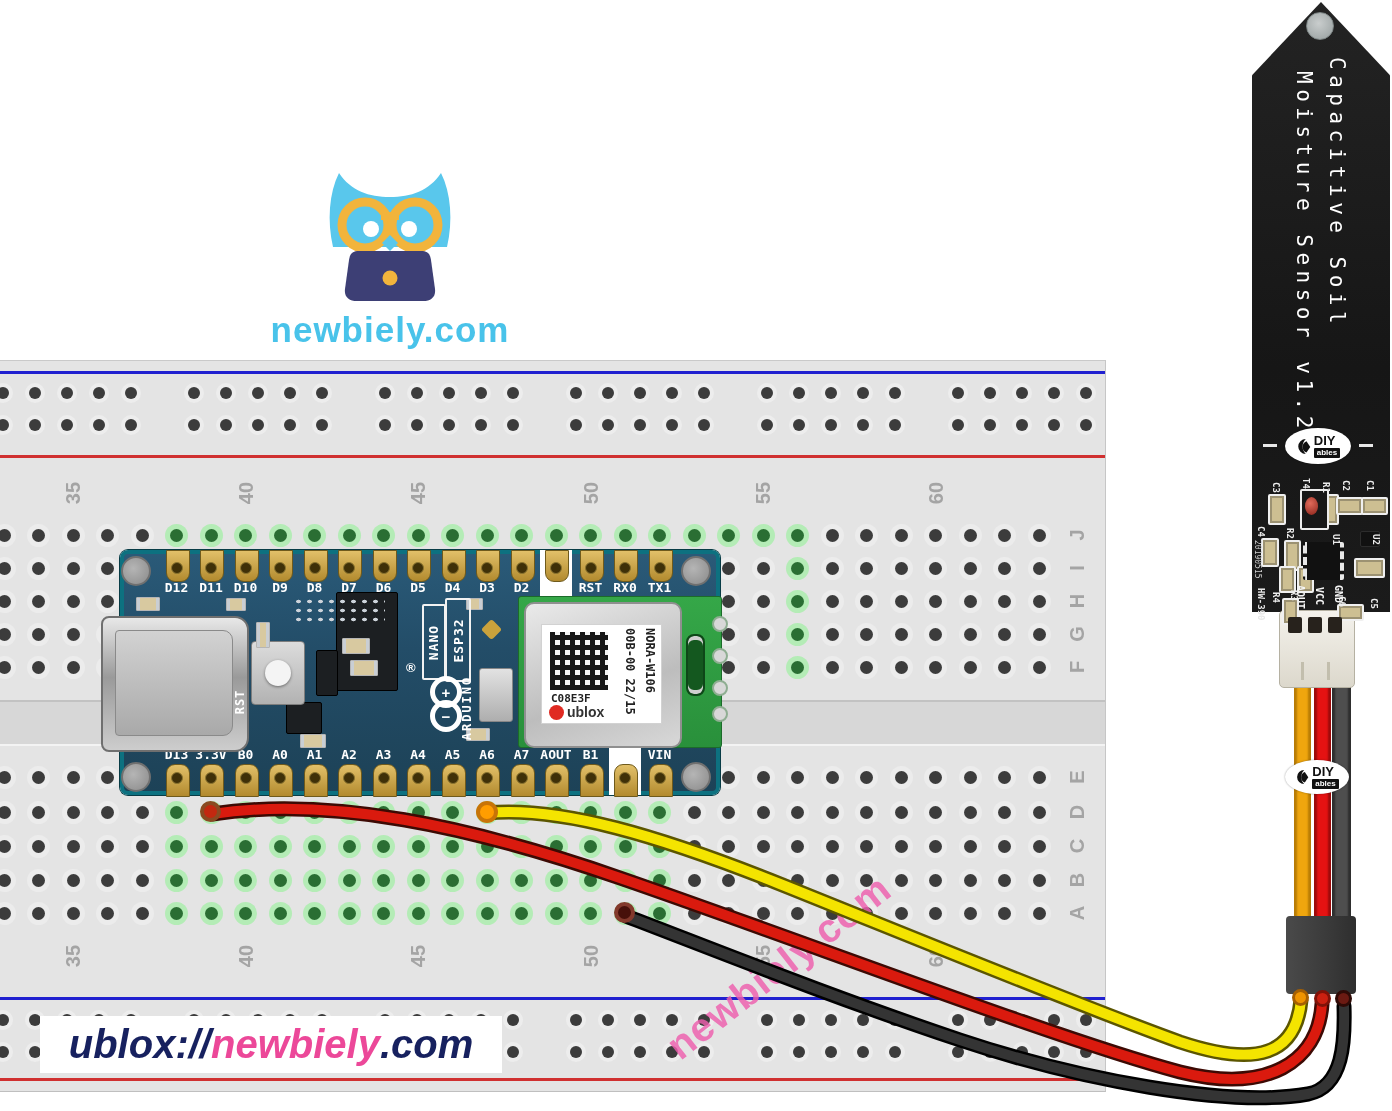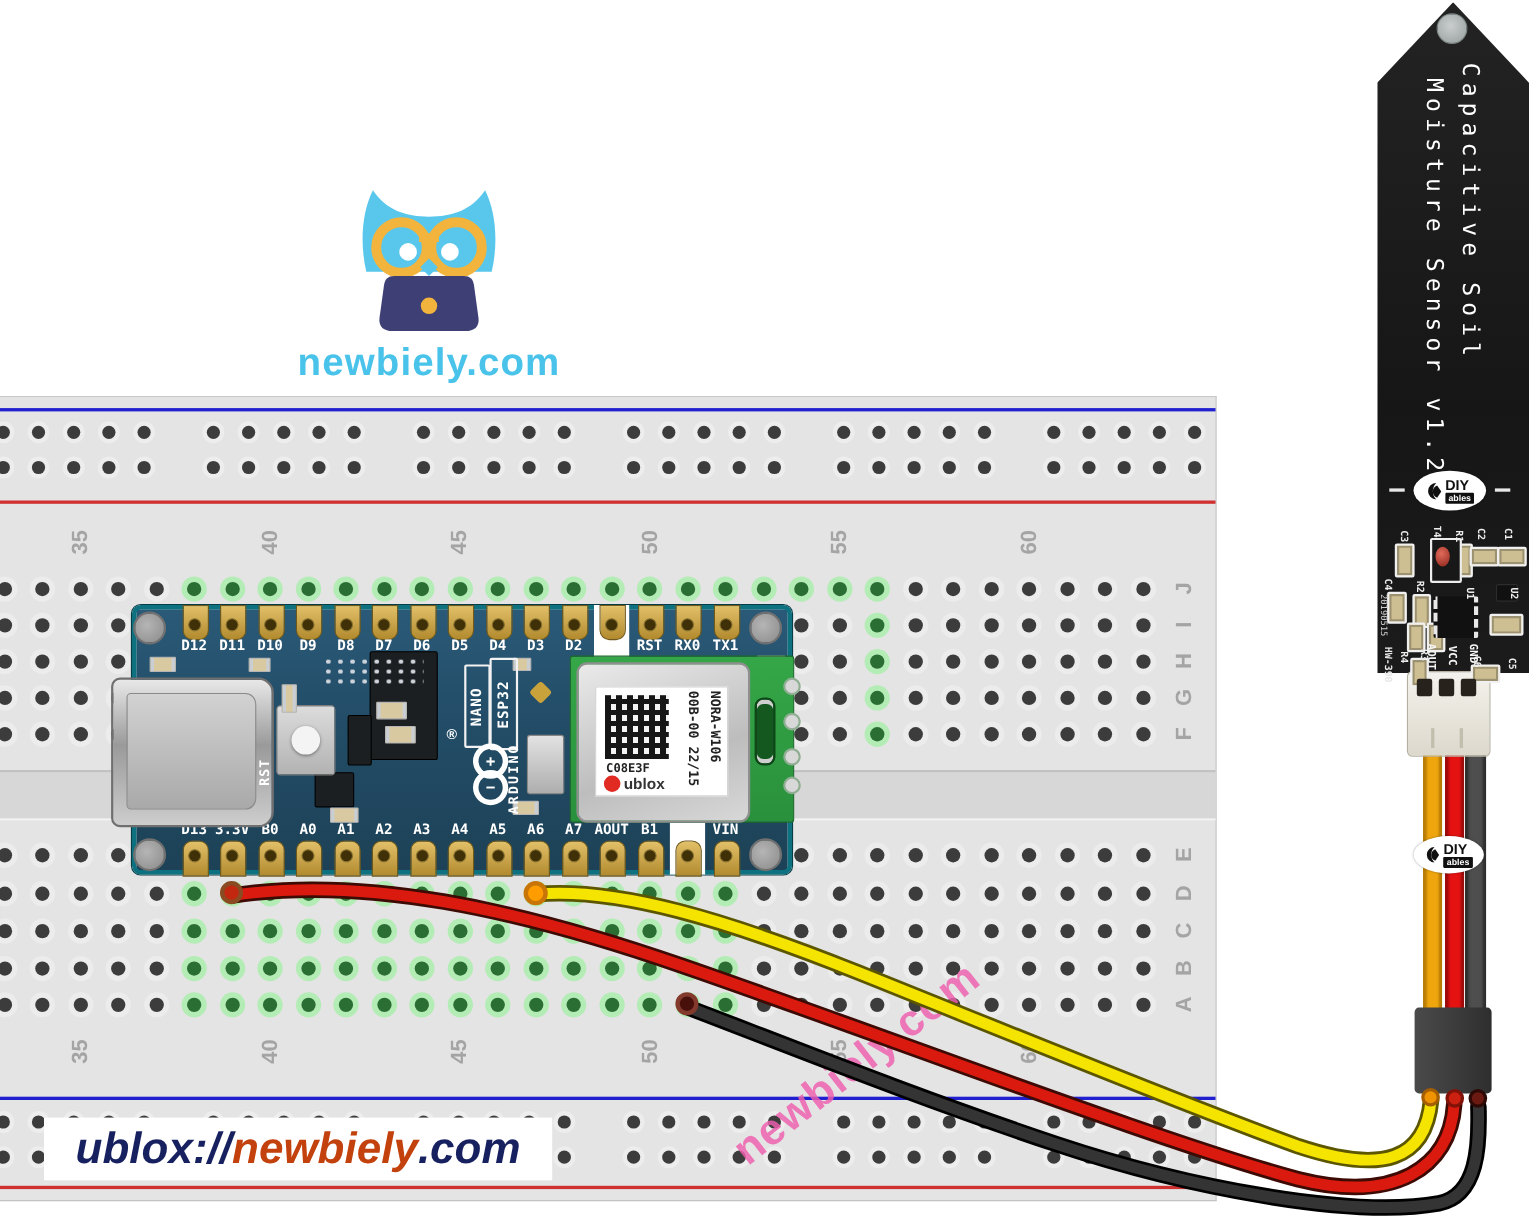--- a/index.html
+++ b/index.html
@@ -100,21 +100,21 @@
   .dot-bred{width:11px;height:11px;background:#cc2010;border:3px solid #801208;}
   .dot-bblack{width:11px;height:11px;background:#6b1a12;border:3px solid #2e0a06;}
   
   .logo-text{left:240px;top:310px;width:300px;text-align:center;color:#49c3ea;z-index:2;
              font:800 35px "Liberation Sans",sans-serif;letter-spacing:1px;}
   .wm{left:672px;top:1028px;transform:rotate(-38deg);transform-origin:0 50%;color:#ee5fae;opacity:.82;
       font:600 40px "Liberation Sans",sans-serif;letter-spacing:1px;z-index:2;}
   .urlbox{left:40px;top:1016px;width:462px;height:57px;background:#fff;z-index:7;
           display:flex;align-items:center;justify-content:center;}
   .urlbox span{font:800 italic 40px "Liberation Sans",sans-serif;}
-  .url-dark{color:#17215f;} .url-cyan{color:#c2410c;}
+  .url-dark{color:#17215f;} .url-cyan{color:#ec4899;}
 </style>
 </head>
 <body>
 
 <div id="stage">
 
   <svg class="abs" style="left:325px;top:165px;z-index:2" width="130" height="150" viewBox="0 0 130 150">
     <path d="M14,8 C4,28 2,56 8,82 L122,82 C128,56 126,28 116,8 C104,26 86,32 65,32 C44,32 26,26 14,8 Z" fill="#59c7ec"></path>
     <rect x="56" y="47" width="18" height="8" fill="#f2b43c"></rect>
     <circle cx="40" cy="60" r="23" fill="none" stroke="#f2b43c" stroke-width="9"></circle>

